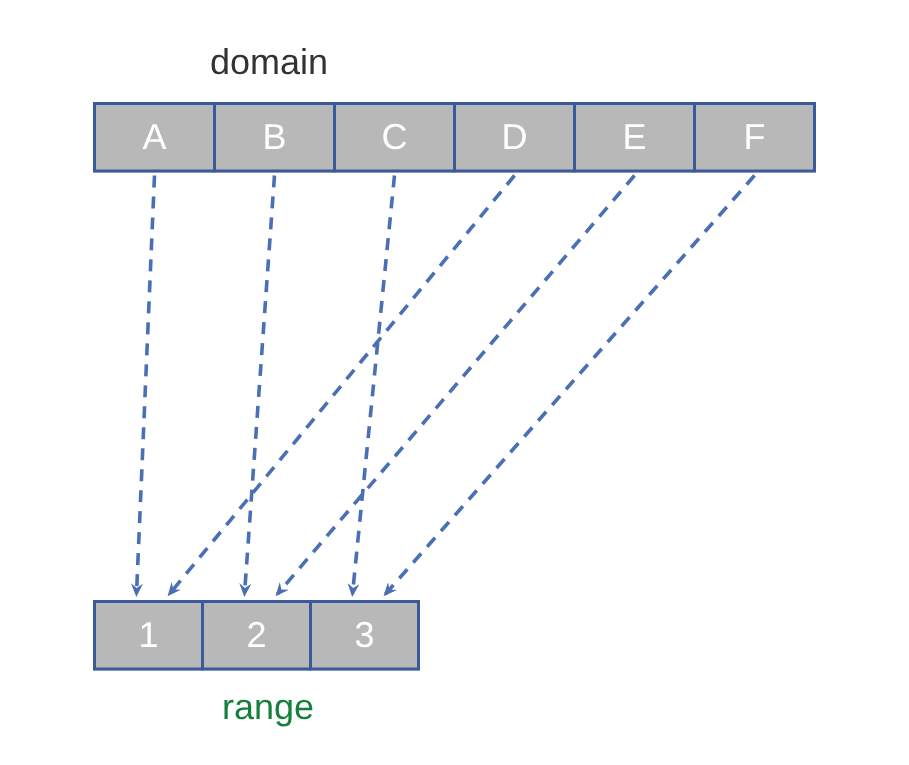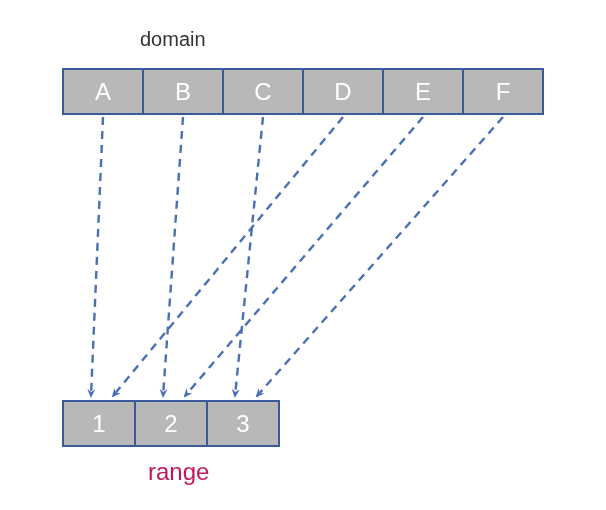--- a/index.html
+++ b/index.html
@@ -7,29 +7,29 @@
       width: 606px;
       height: 510px;
       background: #fff;
       font-family: Arial, Helvetica, sans-serif;
       position: relative;
     }
     .label-domain {
       position: absolute;
       left: 140px;
       top: 28px;
-      font-size: 20px;
+      font-size: 24px;
       color: #333;
     }
     .label-range {
       position: absolute;
       left: 148px;
       top: 458px;
       font-size: 24px;
-      color: #be185d;
+      color: #15803d;
     }
     .row {
       position: absolute;
       display: flex;
     }
     .domain-row {
       left: 62px;
       top: 68px;
     }
     .range-row {

